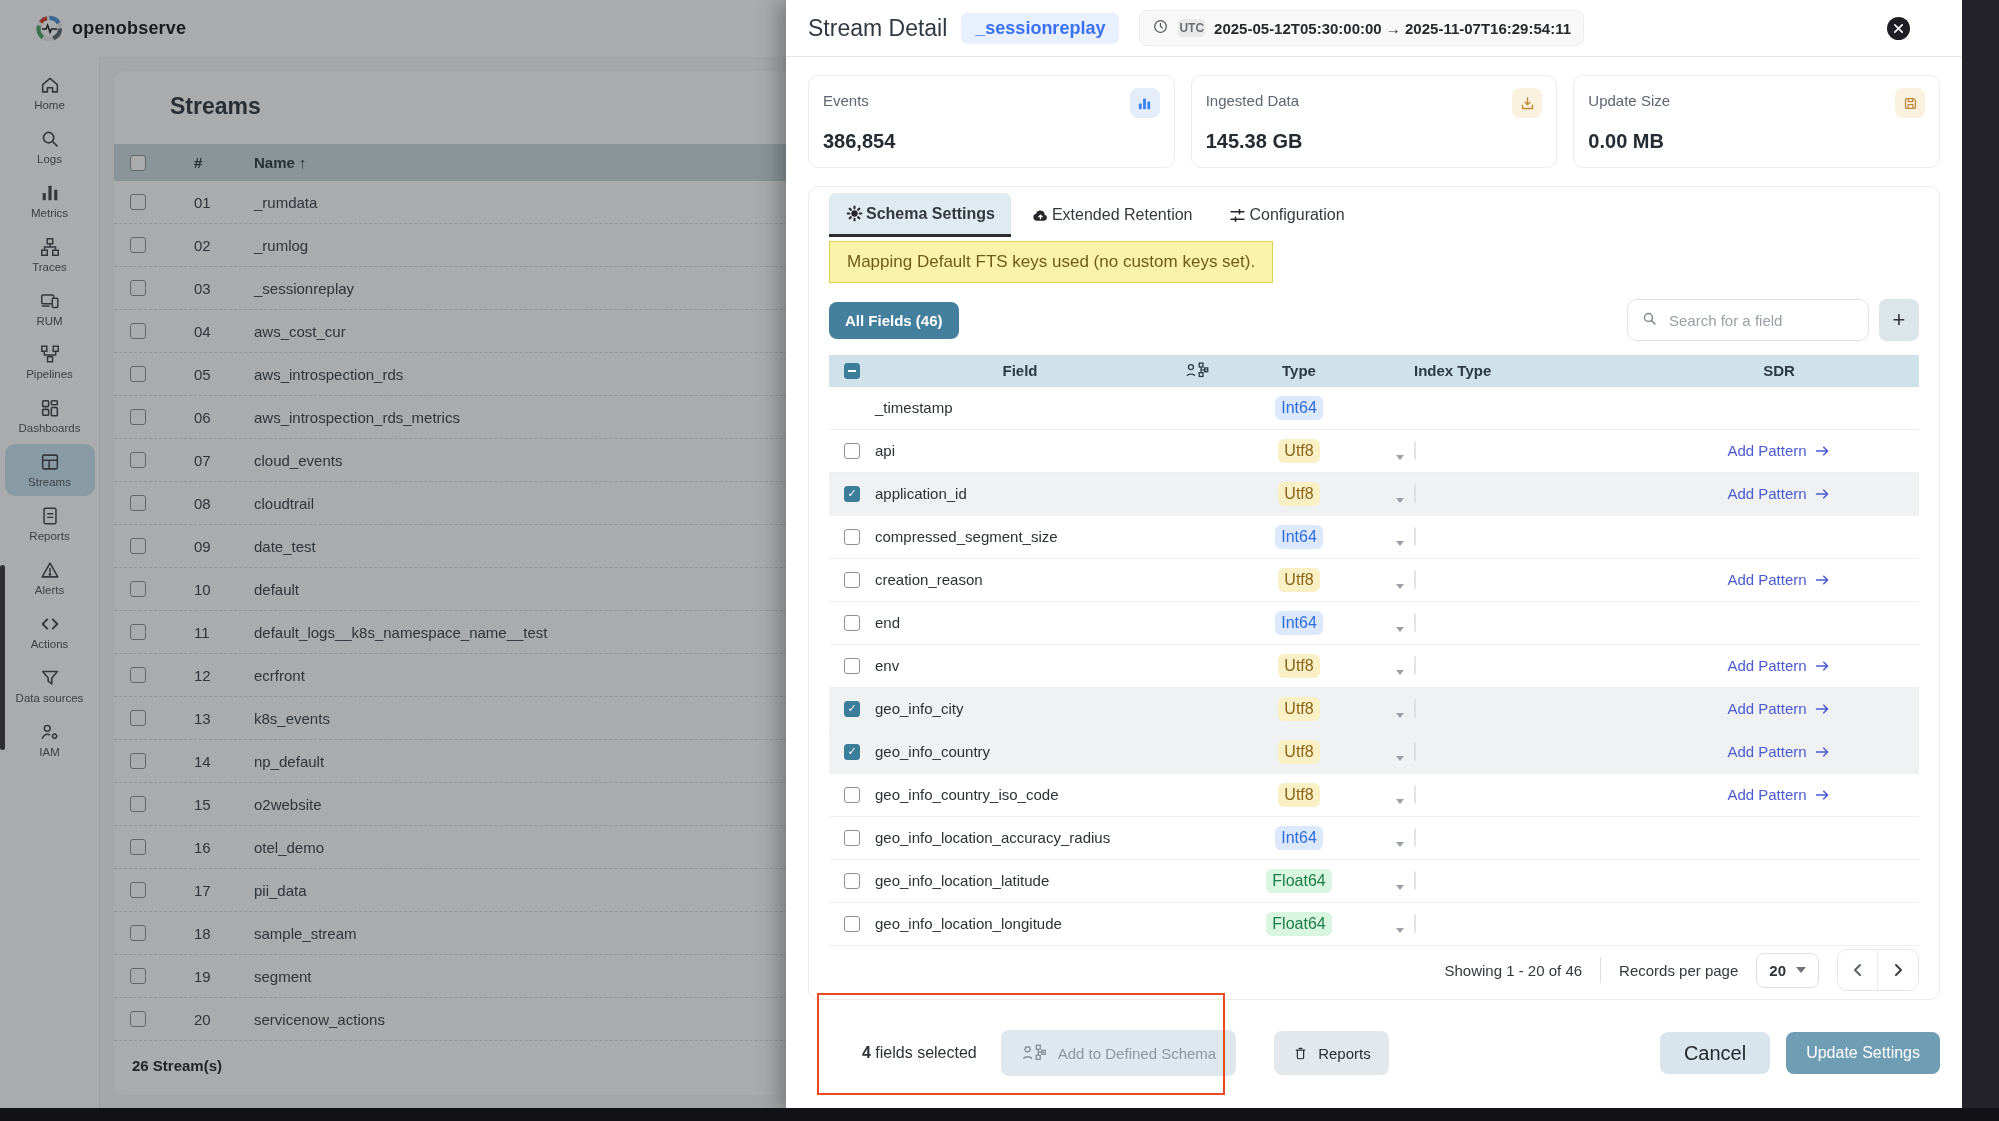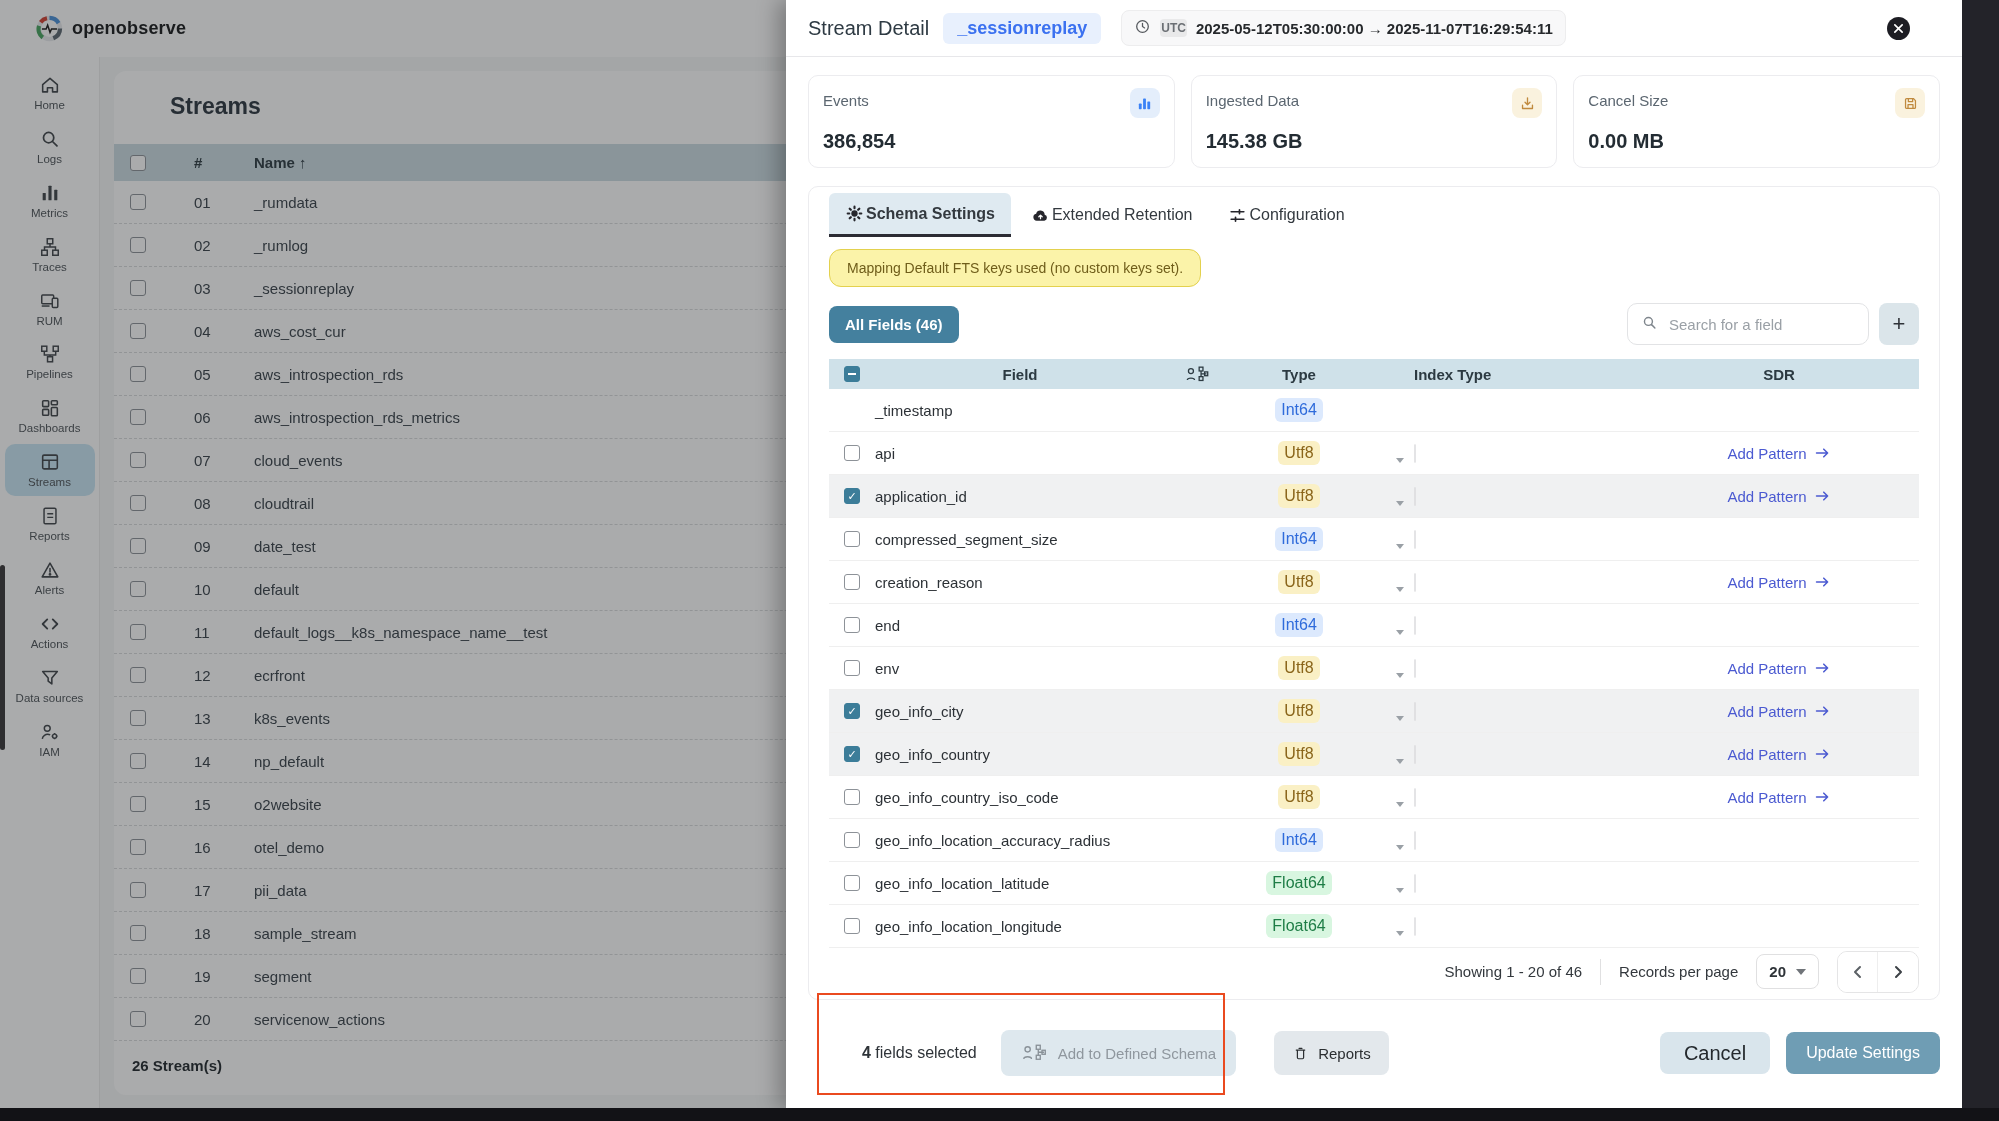--- a/index.html
+++ b/index.html
@@ -33,21 +33,21 @@
   .cb.indet::after{content:"";width:8px;height:2px;background:#fff;display:block;}
   #streams-footer{font-size:15px;font-weight:700;color:#1f262b;padding:16px 0 0 18px;}
   #dim{position:absolute;left:0;top:0;width:786px;height:1108px;background:rgba(32,35,37,.38);z-index:5;}
   #scroll-thumb{position:absolute;left:0;top:565px;width:5px;height:185px;background:#2e2e30;border-radius:3px;z-index:6;}
 
   
   #panel{position:absolute;left:786px;top:0;width:1176px;height:1108px;background:#fff;z-index:10;
     box-shadow:-8px 0 20px rgba(0,0,0,.28);display:flex;flex-direction:column;}
   #panel-header{height:57px;flex:0 0 57px;border-bottom:1px solid #e7e7ea;display:flex;align-items:center;
     padding:0 22px;gap:14px;}
-  #panel-title{font-size:20px;color:#2e3a43;font-weight:500;}
+  #panel-title{font-size:23px;color:#2e3a43;font-weight:500;}
   #stream-chip{background:#e8f0fd;color:#3b71f0;font-size:18px;font-weight:700;border-radius:6px;padding:5px 14px;}
   #time-box{display:flex;align-items:center;gap:9px;background:#f8f8f9;border:1px solid #ededee;
     border-radius:8px;height:36px;padding:0 12px;margin-left:6px;}
   #time-box svg{width:17px;height:17px;}
   #tz-badge{background:#e9e9ea;color:#6b6f74;font-size:12px;font-weight:700;border-radius:4px;padding:2px 1px;}
   #time-range{font-size:15px;font-weight:600;color:#26292c;}
   #close-btn{margin-left:auto;margin-right:30px;width:23px;height:23px;border-radius:50%;background:#1d1d23;
     display:flex;align-items:center;justify-content:center;}
   #close-btn svg{width:11px;height:11px;}
 
@@ -60,22 +60,22 @@
   .tint-blue{background:#e4eefb;color:#3b82f6;}
   .tint-amber{background:#faf2de;color:#c08a3e;}
   .stat-value{font-size:20px;font-weight:600;color:#232c33;margin-top:12px;}
 
   #schema-card{margin:18px 22px 0;border:1px solid #ececef;border-radius:10px;height:814px;
     padding:6px 20px 0;display:flex;flex-direction:column;background:#fff;}
   #tabs-row{display:flex;align-items:flex-end;gap:4px;height:48px;}
   .tab{display:flex;align-items:center;gap:2px;padding:0 16px;height:44px;font-size:16px;color:#33393f;}
   .tab svg{width:19px;height:19px;}
   .tab.active{background:#dfeaf1;border-radius:6px 6px 0 0;border-bottom:3px solid #2c2c34;font-weight:600;}
-  #warn-banner{align-self:flex-start;margin-top:12px;background:#fbf3a9;border:1px solid #e3d14e;border-radius:12px;
-    color:#6f5d1a;font-size:14px;padding:10px 17px;}
+  #warn-banner{align-self:flex-start;margin-top:4px;background:#fbf3a9;border:1px solid #e3d14e;border-radius:0;
+    color:#6f5d1a;font-size:17px;padding:10px 17px;}
   #fields-toolbar{display:flex;align-items:center;margin-top:16px;}
   #all-fields-btn{background:#44809e;color:#fff;font-size:15px;font-weight:600;border-radius:8px;
     padding:10px 16px;border:none;}
   #field-search{margin-left:auto;width:242px;height:42px;border:1px solid #e2e3e5;border-radius:10px;
     display:flex;align-items:center;gap:9px;padding:0 13px;background:#fff;}
   #field-search svg{width:17px;height:17px;flex:0 0 17px;}
   #field-search input{border:none;outline:none;font-size:15px;color:#333;width:100%;
     font-family:"Liberation Sans","DejaVu Sans",sans-serif;}
   #field-search input::placeholder{color:#9aa0a6;}
   #add-field-btn{margin-left:10px;width:40px;height:42px;background:#dbe5ea;border:none;border-radius:8px;
@@ -421,21 +421,21 @@
             <span class="stat-icon tint-amber">
               <svg viewBox="0 0 24 24" fill="none" stroke="currentColor" stroke-width="1.9" stroke-linecap="round" stroke-linejoin="round">
                 <path d="M12 4v9M8.5 10.2 12 13.7l3.5-3.5M5 14.5V19h14v-4.5"></path>
               </svg>
             </span>
           </div>
           <div class="stat-value">145.38 GB</div>
         </div>
         <div class="stat-card">
           <div class="stat-top">
-            <span class="stat-label">Cancel Size</span>
+            <span class="stat-label">Update Size</span>
             <span class="stat-icon tint-amber">
               <svg viewBox="0 0 24 24" fill="none" stroke="currentColor" stroke-width="1.8" stroke-linejoin="round">
                 <path d="M5 6.5A1.5 1.5 0 0 1 6.5 5H16l3 3v9.5a1.5 1.5 0 0 1-1.5 1.5h-11A1.5 1.5 0 0 1 5 17.5z"></path>
                 <path d="M9 5v4.5h6V5M8.5 19v-5.5h7V19"></path>
               </svg>
             </span>
           </div>
           <div class="stat-value">0.00 MB</div>
         </div>
       </div>

